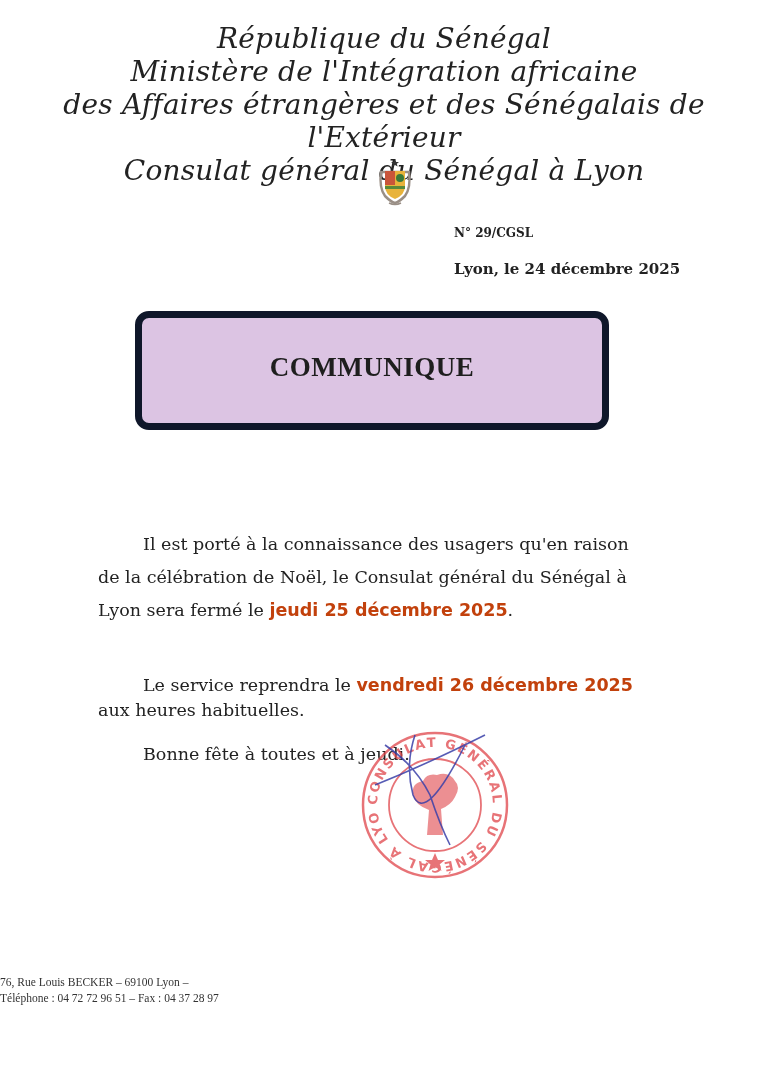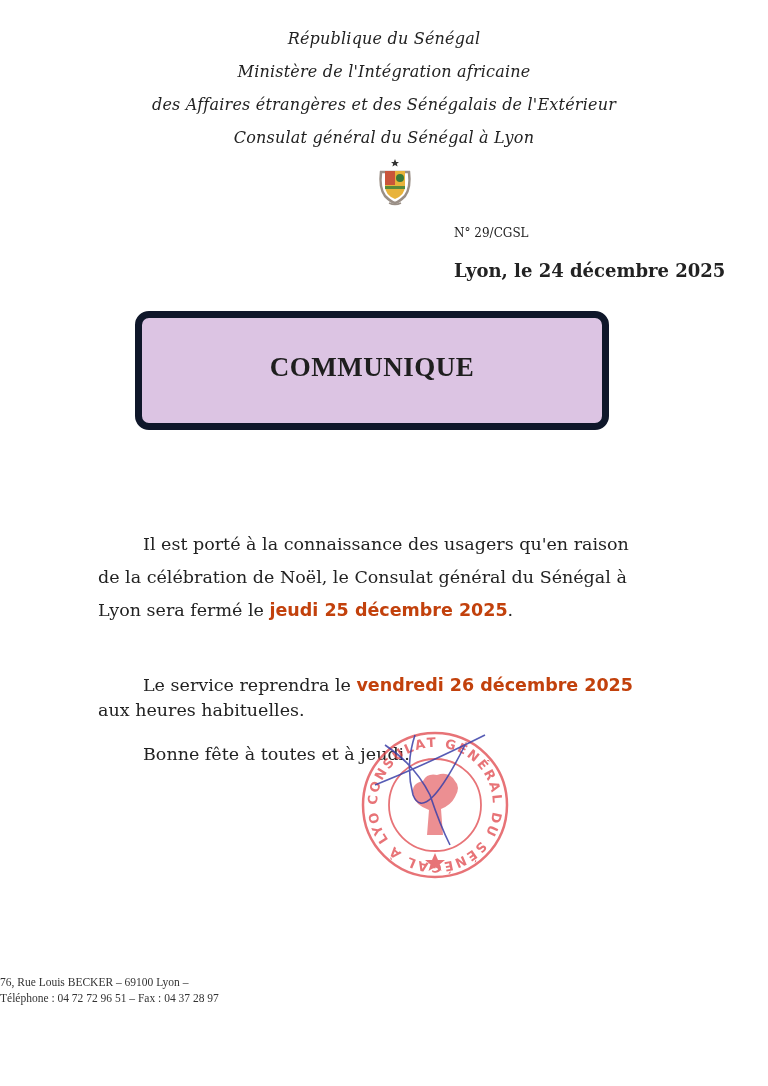--- a/index.html
+++ b/index.html
@@ -1,28 +1,28 @@
 <!DOCTYPE html>
 <html><head>
 <meta charset="utf-8">
 <style>
   html, body { margin: 0; padding: 0; background: #ffffff; }
   body { width: 768px; height: 1086px; position: relative; overflow: hidden; color: #1a1a1a; }
   .page { position: absolute; inset: 0; background: #ffffff; }
 
   .header { position: absolute; left: 0; right: 0; top: 22px; text-align: center;
     font-family: "DejaVu Serif", serif; font-style: italic; color: #222; }
-  .header .line { font-size: 16px; line-height: 33px; letter-spacing: 0.2px; }
+  .header .line { font-size: 28px; line-height: 33px; letter-spacing: 0.2px; }
 
   .emblem { position: absolute; left: 375px; top: 158px; width: 40px; height: 48px; }
 
   .ref { position: absolute; left: 454px; top: 226px; font-family: "DejaVu Serif", serif;
-    font-weight: normal; font-size: 12px; color: #222; }
+    font-weight: bold; font-size: 12px; color: #222; }
   .date { position: absolute; left: 454px; top: 260px; font-family: "DejaVu Serif", serif;
-    font-weight: bold; font-size: 18px; color: #222; }
+    font-weight: bold; font-size: 15px; color: #222; }
 
   .titlebox { position: absolute; left: 135px; top: 311px; width: 460px; height: 105px;
     border: 7px solid #0f172a; border-radius: 14px; background: #dcc4e3;
     display: flex; align-items: center; justify-content: center; }
   .titlebox .title { font-family: "Liberation Serif", serif; font-weight: bold; font-size: 27px;
     color: #1e1e1e; letter-spacing: 0.5px; margin-top: -6px; }
 
   .body { position: absolute; left: 80px; width: 600px; font-family: "DejaVu Serif", serif;
     font-size: 17.5px; color: #222; margin-left: 18px; }
   .p1 { top: 528px; line-height: 33px; }

